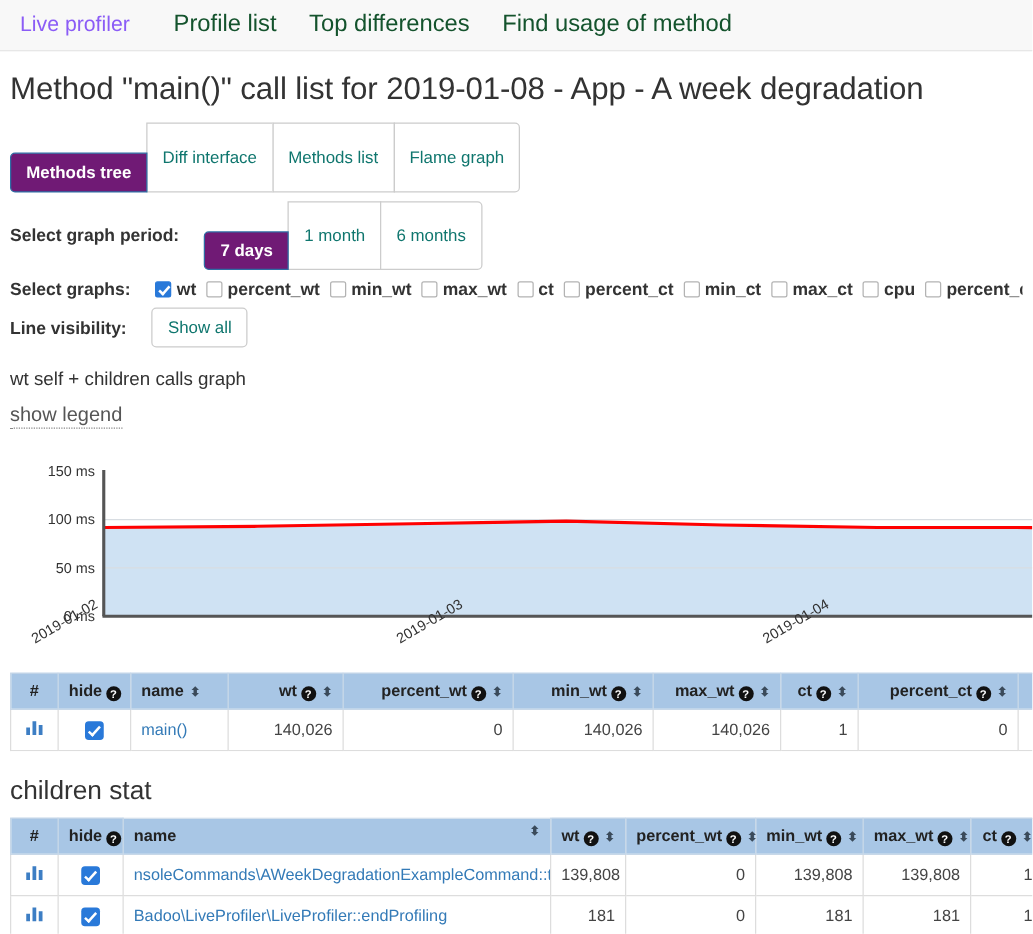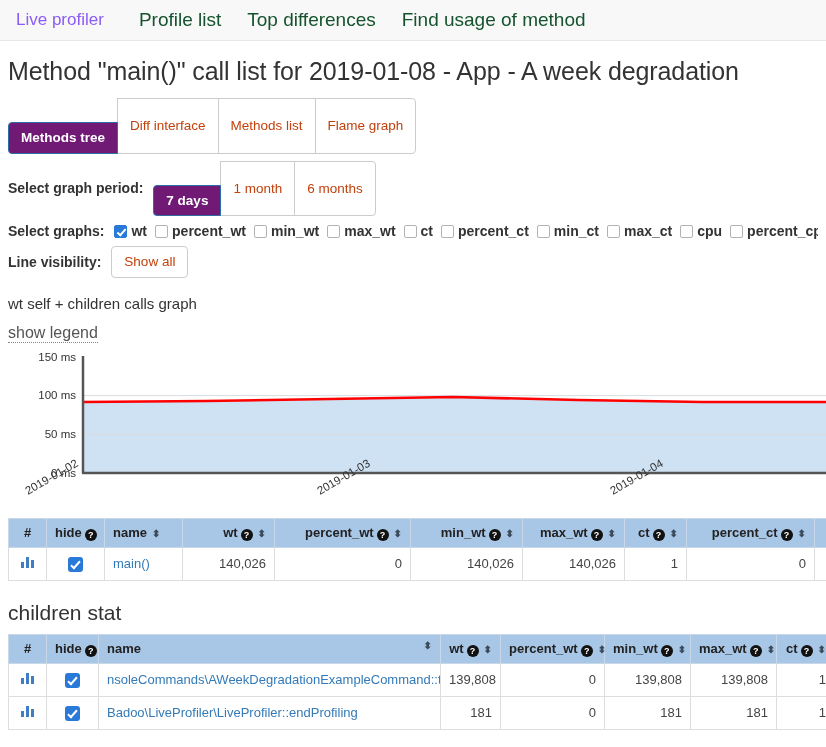--- a/index.html
+++ b/index.html
@@ -50,21 +50,21 @@
 
   
   .btn-group { display: inline-flex; vertical-align: middle; }
   .btn {
     font-family: "Liberation Sans", sans-serif;
     font-size: 13.5px;
     line-height: 1;
     padding: 8px 12px;
     background: #ffffff;
     border: 1px solid #cccccc;
-    color: #c2410c;
+    color: #0f766e;
     white-space: nowrap;
     cursor: pointer;
   }
   .btn-group .btn + .btn { margin-left: -1px; }
   .btn-group .btn:first-child { border-radius: 4px 0 0 4px; }
   .btn-group .btn:last-child { border-radius: 0 4px 4px 0; }
   .btn.active {
     background: #701a75;
     border-color: #2e6da4;
     color: #ffffff;
@@ -78,21 +78,21 @@
   .row-ctl {
     display: flex;
     align-items: center;
     margin-top: 7px;
     white-space: nowrap;
   }
   .ctl-label {
     font-weight: bold;
     font-size: 14px;
     color: #333333;
-    margin-right: 10px;
+    margin-right: 20px;
   }
 
   
   .cb-list { display: flex; align-items: center; overflow: hidden; }
   .cb-item { display: inline-flex; align-items: center; margin-right: 8px; }
   .cb {
     width: 13px; height: 13px;
     border: 1px solid #b3b3b3;
     border-radius: 2px;
     background: #ffffff;
@@ -125,21 +125,21 @@
     margin-top: 11px;
     font-size: 16px;
     color: #555555;
     border-bottom: 1px dotted #888888;
     cursor: pointer;
     line-height: 1.2;
   }
 
   .chart-wrap {
     position: relative;
-    margin-top: 0;
+    margin-top: 20px;
     width: 826px;
     height: 175px;
     margin-left: -8px;
   }
   .chart-svg { display: block; }
 
   
   .sec-title {
     font-size: 21px;
     font-weight: normal;

